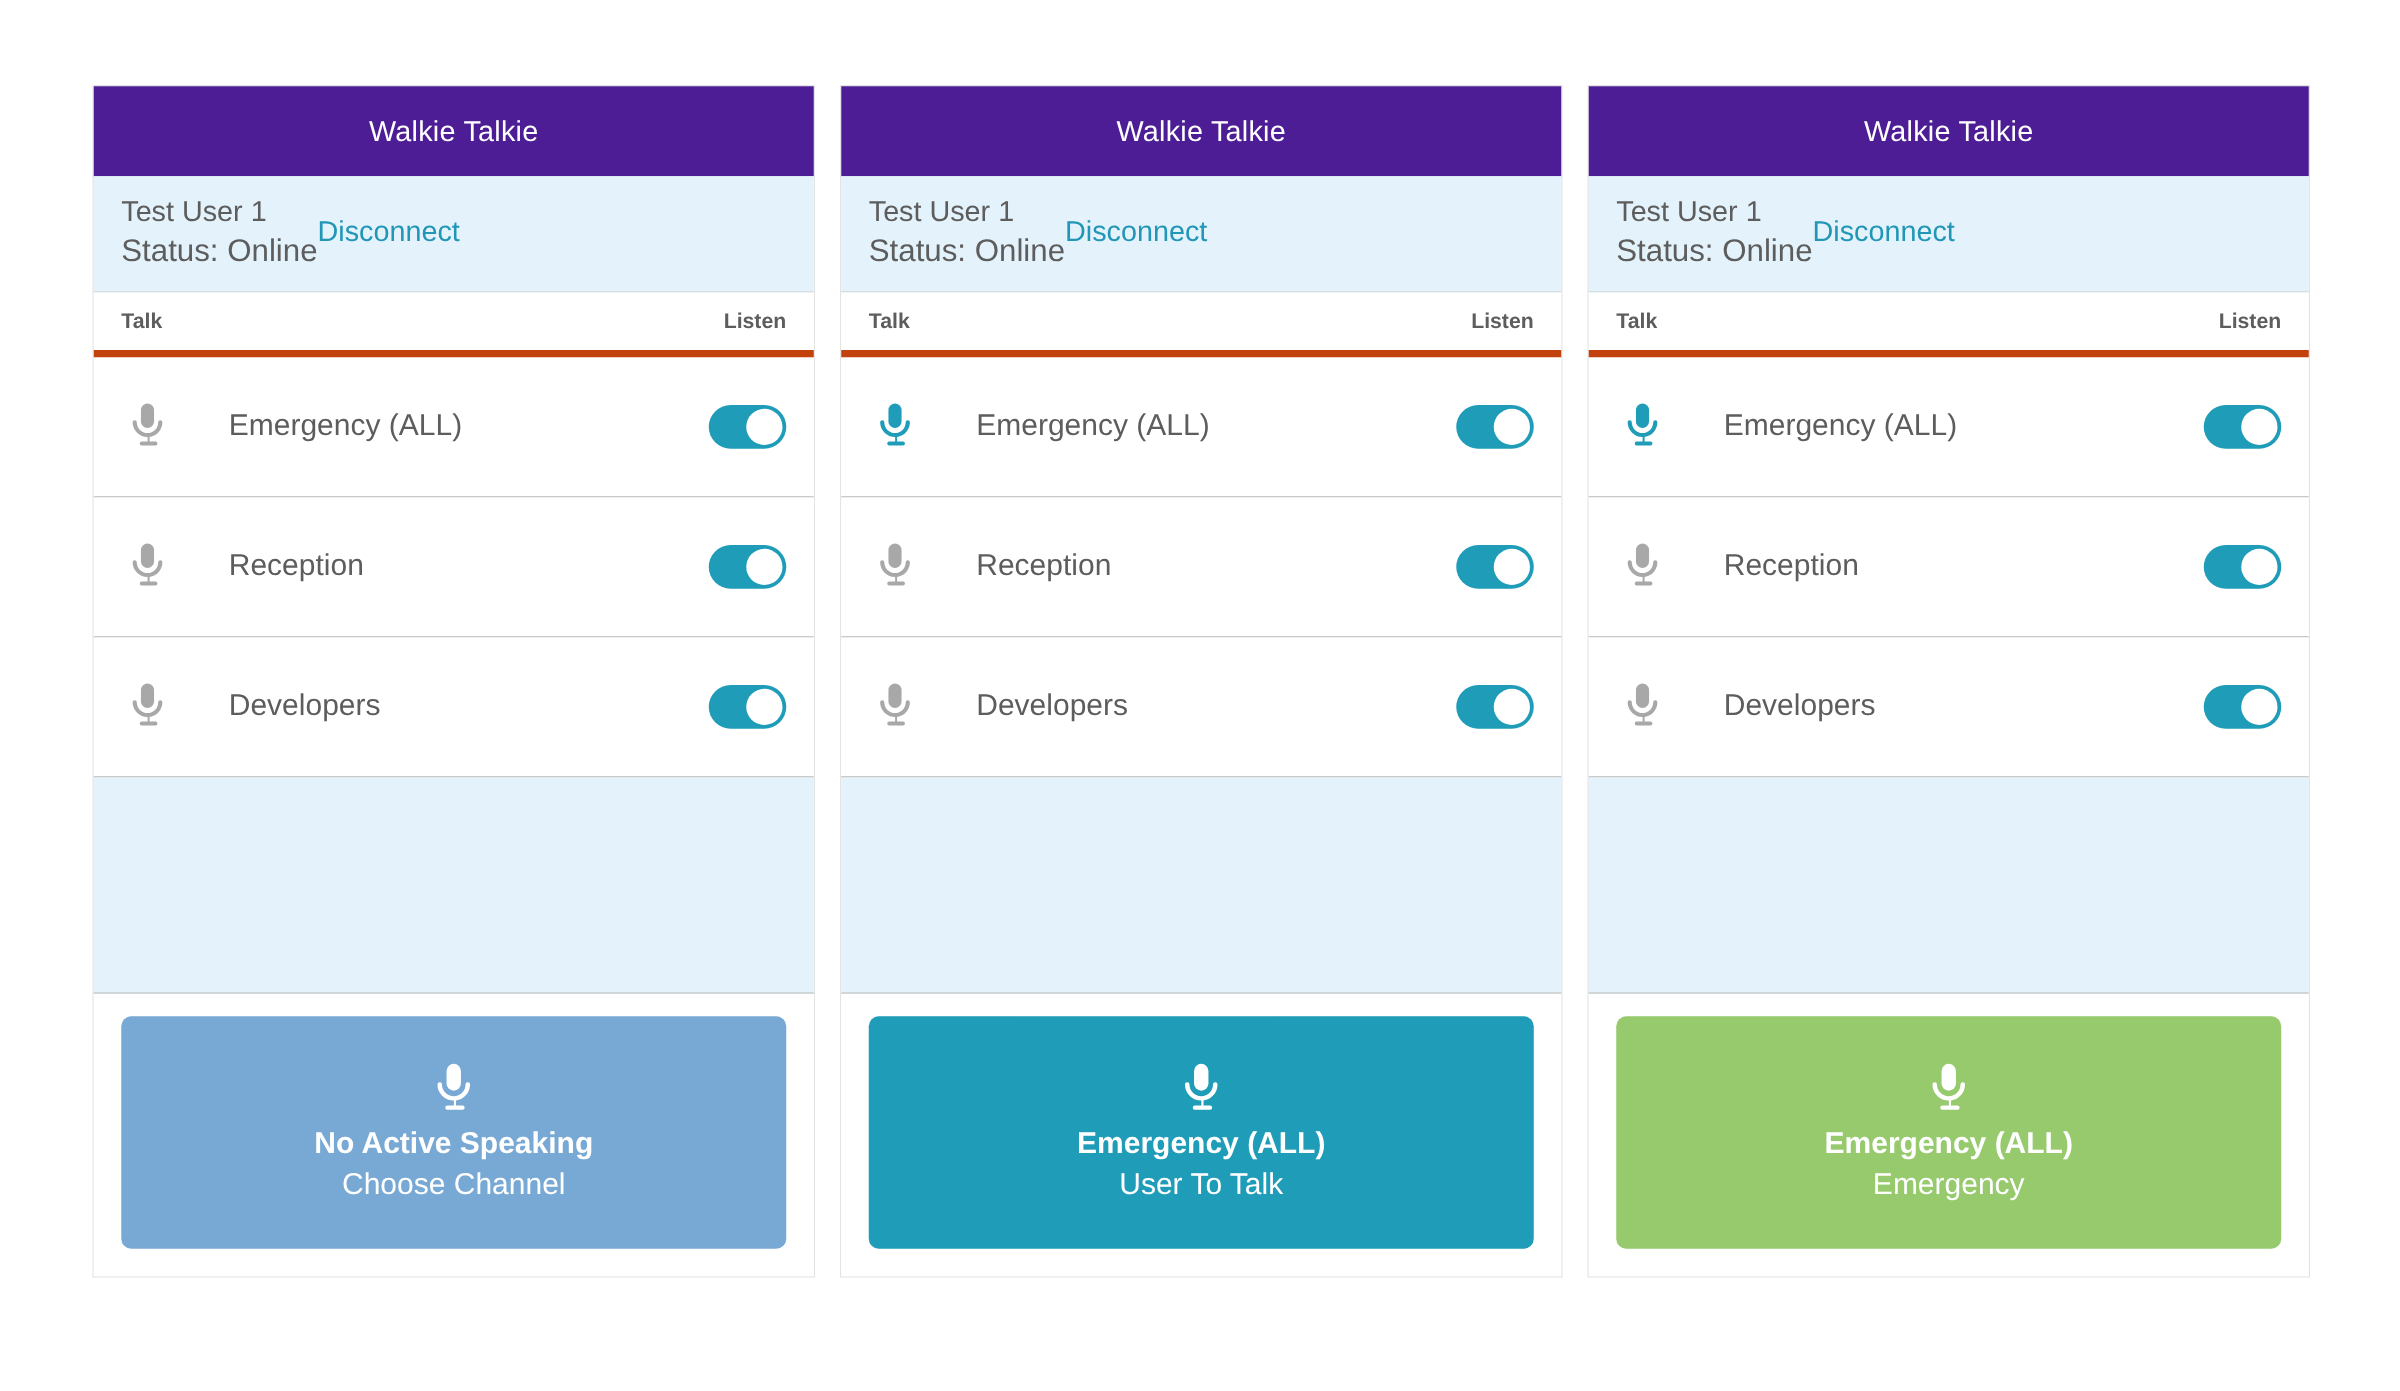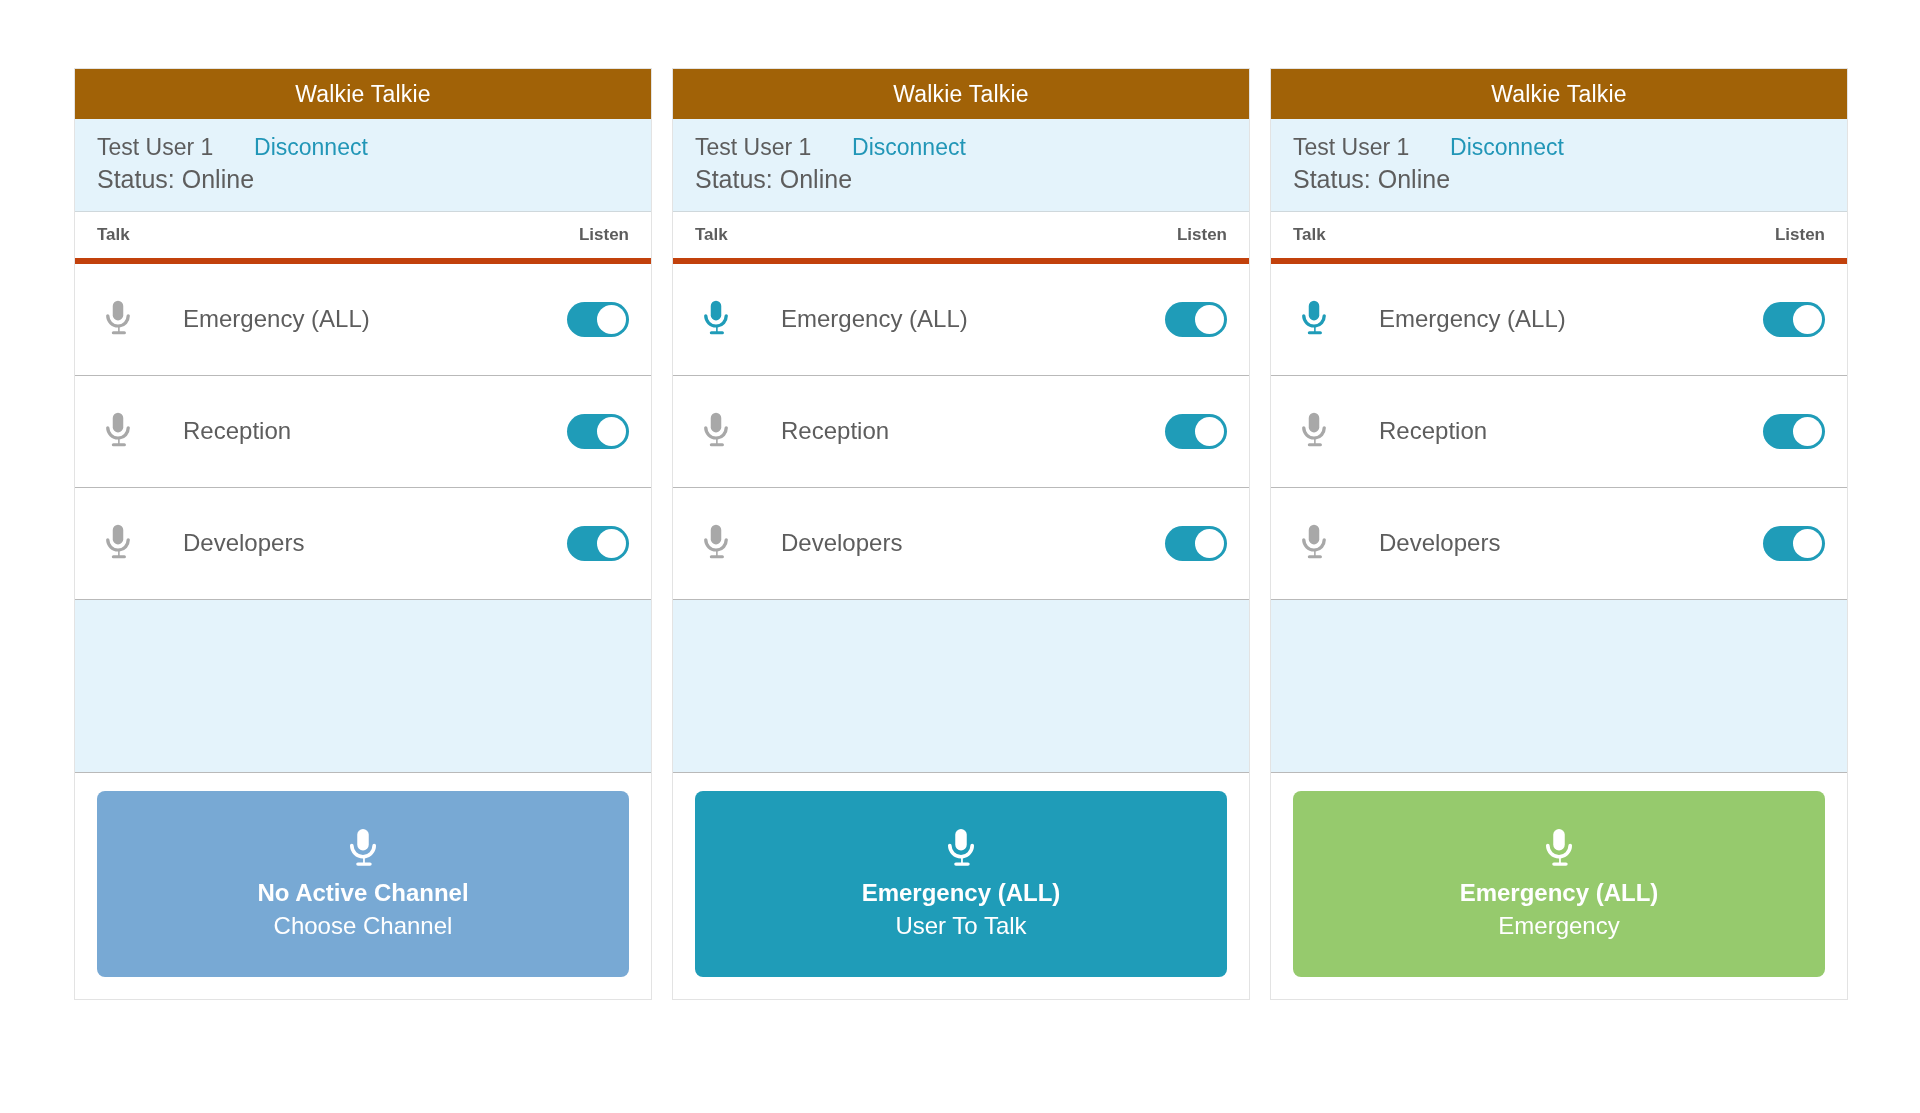--- a/index.html
+++ b/index.html
@@ -35,23 +35,23 @@
     background: #ffffff;
     border: 1px solid #e3e3e3;
     box-sizing: border-box;
     display: flex;
     flex-direction: column;
     box-shadow: 0 0 0 0 rgba(0,0,0,0);
   }
 
   
   .panel-header {
-    background: #a16207;
+    background: #4c1d95;
     color: #ffffff;
-    height: 50px;
+    height: 72px;
     display: flex;
     align-items: center;
     justify-content: center;
     font-size: 23px;
     letter-spacing: .2px;
   }
 
   
   .user-row {
     background: #e4f3fb;
@@ -75,21 +75,21 @@
   }
   .user-status {
     font-size: 25px;
     color: #5d5d5d;
     line-height: 1.22;
   }
   .disconnect-link {
     font-size: 23px;
     color: #2196b7;
     cursor: pointer;
-    margin-top: 1px;
+    margin-top: 17px;
     white-space: nowrap;
   }
 
   
   .col-header {
     height: 52px;
     display: flex;
     align-items: center;
     justify-content: space-between;
     padding: 0 22px;
@@ -241,21 +241,21 @@
         </div>
         <div class="filler"></div>
         <div class="ptt-area">
           <div class="ptt-button" style="background:#78a9d4">
             <span>
               <svg width="46" height="46" viewBox="0 0 24 24" fill="#ffffff" aria-hidden="true">
                 <rect x="9" y="1.6" width="6" height="11.2" rx="3"></rect>
                 <path d="M5.2 10.2a.95.95 0 0 1 1.9 0 4.9 4.9 0 0 0 9.8 0 .95.95 0 0 1 1.9 0 6.8 6.8 0 0 1-5.85 6.72v2.06h2.7a.9.9 0 0 1 0 1.8H9.35a.9.9 0 0 1 0-1.8h2.7v-2.06A6.8 6.8 0 0 1 5.2 10.2z"></path>
               </svg>
             </span>
-            <span class="ptt-title">No Active Channel</span>
+            <span class="ptt-title">No Active Speaking</span>
             <span class="ptt-sub">Choose Channel</span>
           </div>
         </div>
       </div>
       <div class="panel">
         <div class="panel-header">
           <span>Walkie Talkie</span>
         </div>
         <div class="user-row">
           <div class="user-block">

